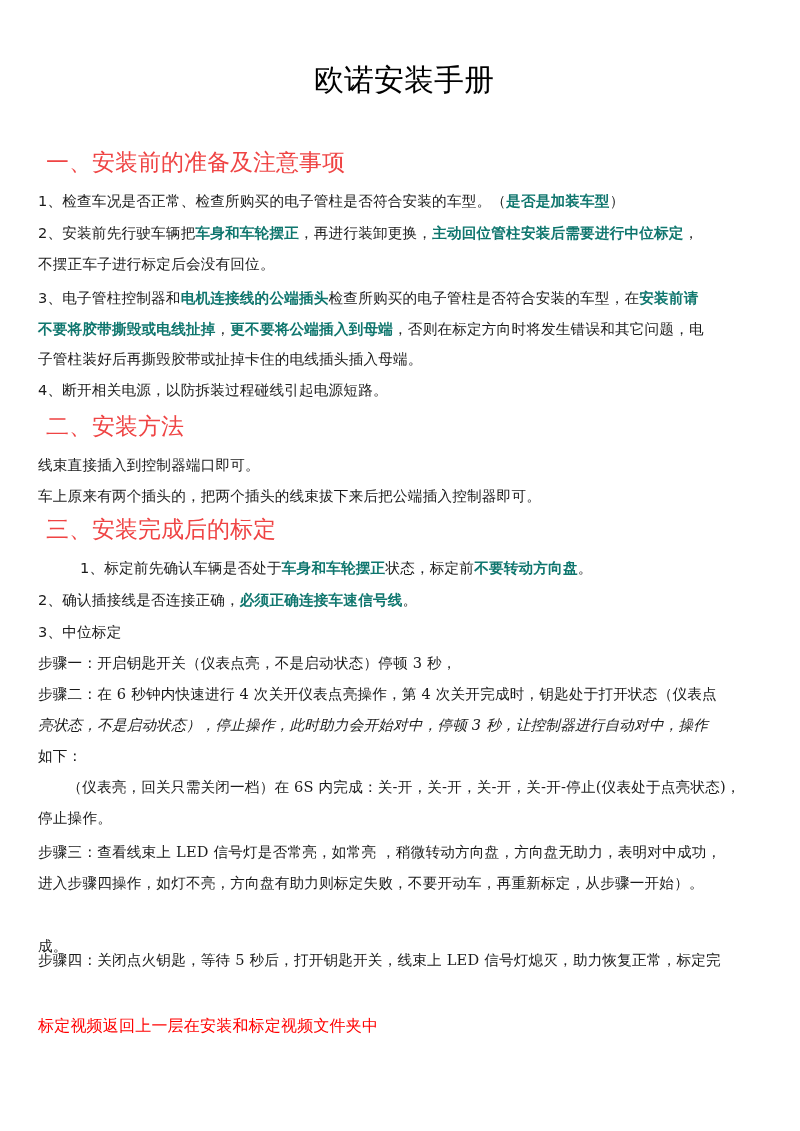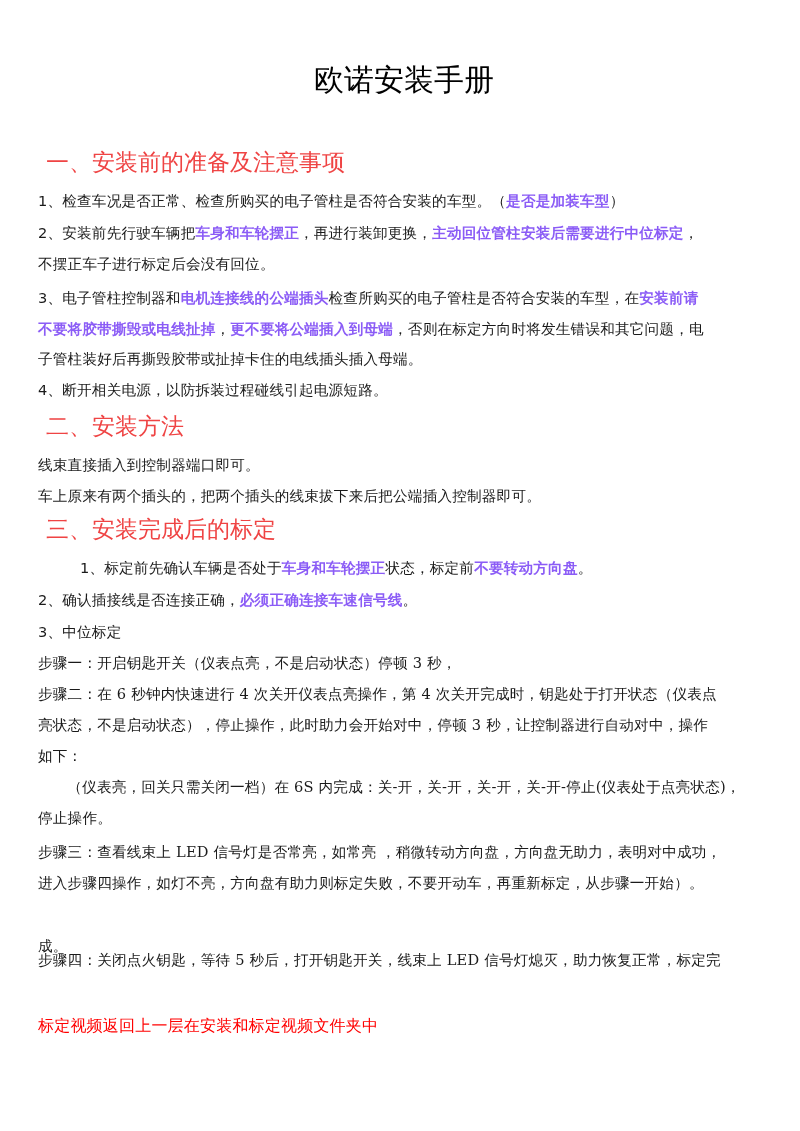--- a/index.html
+++ b/index.html
@@ -17,21 +17,21 @@
   .h {
     position: absolute; left: 0;
     font-family: "DejaVu Sans", "Liberation Sans", sans-serif;
     font-size: 23px; line-height: 30px; color: #ef4444; white-space: nowrap; margin-left: 8px;
   }
   .p {
     position: absolute; left: 0; width: 732px;
     font-size: 14.6px; line-height: 31px; letter-spacing: 0.2px;
   }
   .nw { white-space: nowrap; }
-  .red { color: #8b5cf6; font-family: Liberation Mono, monospace; font-weight: bold; }
+  .red { color: #0f766e; font-family: Liberation Mono, monospace; font-weight: bold; }
   .redplain { color: #ff0000; font-family: "DejaVu Sans", "Liberation Sans", sans-serif; }
   .num { font-family: "DejaVu Sans", "Liberation Sans", sans-serif; }
 </style>
 </head>
 <body>
 
 <div class="page">
 
   <div class="title">欧诺安装手册</div>
 
@@ -76,21 +76,21 @@
     <span class="num">3、</span><span>中位标定</span>
   </div>
 
   <div class="p nw" style="top:647px;">
     <span>步骤一：</span><span>开启钥匙开关（仪表点亮，不是启动状态）停顿 3 秒，</span>
   </div>
 
   <div class="p nw" style="top:678px;">
     <span>步骤二：</span><span>在 6 秒钟内快速进行 4 次关开仪表点亮操作，第 4 次关开完成时，钥匙处于打开状态（仪表点</span>
   </div>
-  <div class="p nw" style="top:709px;">亮状态，不是启动状态），停止操作，此时助力会开始对中，停顿 3 秒，让控制器进行自动对中，操作</div>
+  <div class="p nw" style="top:709px;font-style:italic;">亮状态，不是启动状态），停止操作，此时助力会开始对中，停顿 3 秒，让控制器进行自动对中，操作</div>
   <div class="p nw" style="top:740px;">如下：</div>
 
   <div class="p nw" style="top:771px;text-align:center;">（仪表亮，回关只需关闭一档）在 6S 内完成：关-开，关-开，关-开，关-开-停止(仪表处于点亮状态)，</div>
   <div class="p nw" style="top:802px;">停止操作。</div>
 
   <div class="p nw" style="top:836px;">
     <span>步骤三：</span><span>查看线束上 LED 信号灯是否常亮，如常亮 ，稍微转动方向盘，方向盘无助力，表明对中成功，</span>
   </div>
   <div class="p nw" style="top:867px;">进入步骤四操作，如灯不亮，方向盘有助力则标定失败，不要开动车，再重新标定，从步骤一开始）。</div>
 

